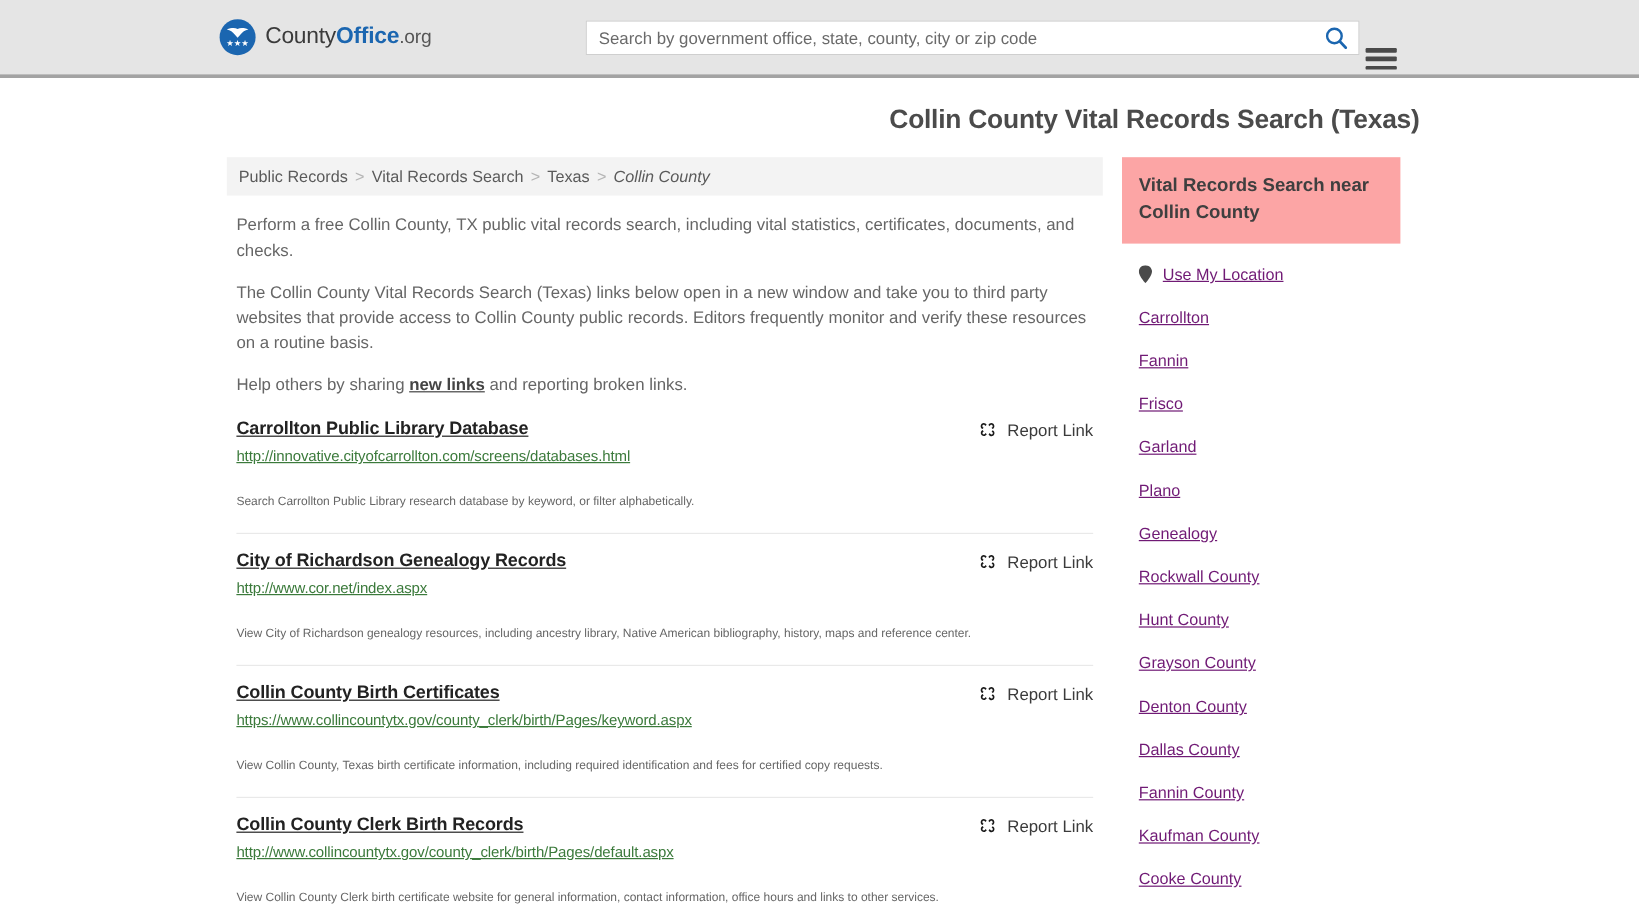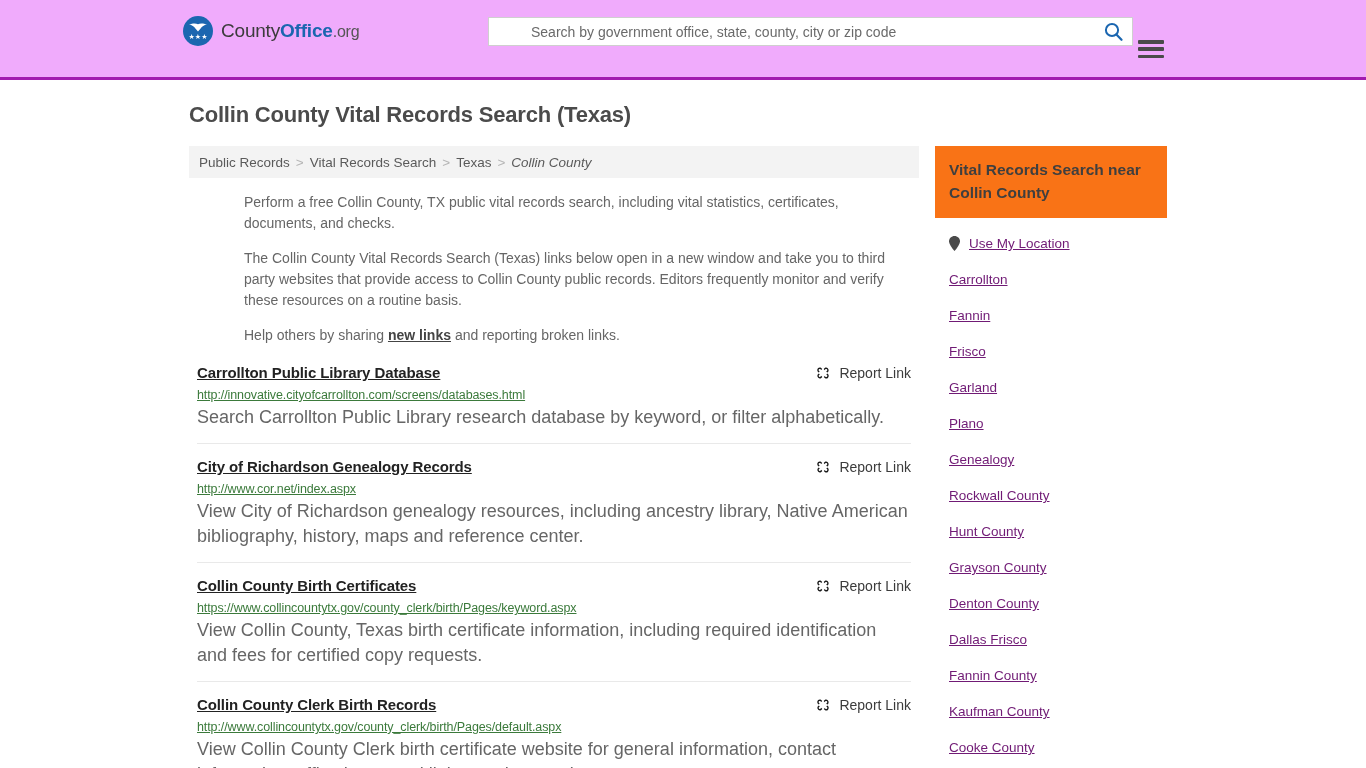--- a/index.html
+++ b/index.html
@@ -6,23 +6,23 @@
   html, body {
     width: 1366px; height: 768px;
     background: #ffffff;
     font-family: "Liberation Sans", sans-serif;
     overflow: hidden;
   }
 
   
   .site-header {
     position: relative;
-    height: 80px;
-    background: #f0abfc;
-    border-bottom: 3px solid #a21caf;
+    height: 65px;
+    background: #e5e5e5;
+    border-bottom: 3px solid #a3a3a3;
   }
   .header-inner {
     width: 1000px;
     margin: 0 auto;
     height: 62px;
     position: relative;
     display: flex;
     align-items: center;
   }
   .brand {
@@ -70,21 +70,20 @@
   .search-wrap {
     position: absolute;
     left: 305px;
     top: 17px;
     width: 645px;
     height: 29px;
     background: #ffffff;
     border: 1px solid #cfcfcf;
     display: flex;
     align-items: center;
-    padding-left: 32px;
   }
   .search-input {
     flex: 1 1 auto;
     border: 0;
     outline: 0;
     height: 27px;
     padding: 0 10px;
     font-family: "Liberation Sans", sans-serif;
     font-size: 14px;
     color: #3a3a3a;
@@ -124,20 +123,21 @@
     margin: 0 auto;
     padding-top: 22px;
     position: relative;
   }
   .page-title {
     font-size: 22px;
     font-weight: bold;
     color: #4b4b4b;
     letter-spacing: -0.2px;
     margin: 0 0 18px 6px;
+    text-align: right;
   }
   .columns { display: flex; align-items: flex-start; }
   .main-col { width: 730px; margin-left: 6px; }
   .side-col { width: 232px; margin-left: 16px; }
 
   
   .breadcrumb {
     background: #f3f3f3;
     height: 32px;
     display: flex;
@@ -155,21 +155,20 @@
   }
   .breadcrumb .current { color: #5a5a5a; font-style: italic; }
 
   
   .intro { padding: 14px 8px 0 8px; }
   .intro p {
     font-size: 14px;
     line-height: 21px;
     color: #666666;
     margin-bottom: 14px;
-    margin-left: 47px;
   }
   .intro a { color: #444; text-decoration: underline; font-weight: 600; }
 
   
   .results { margin-top: 4px; padding: 0 8px; }
   .result {
     border-top: 1px solid #e9e9e9;
     padding: 14px 0 13px 0;
     position: relative;
   }
@@ -198,29 +197,29 @@
   }
   .unlink-icon { width: 16px; height: 16px; display: block; }
   .result-url {
     display: block;
     font-size: 12.5px;
     color: #3b7a3b;
     margin-top: 7px;
     letter-spacing: -0.1px;
   }
   .result-desc {
-    font-size: 18px;
+    font-size: 10px;
     line-height: 25px;
     color: #666666;
-    margin-top: 3px;
+    margin-top: 19px;
   }
 
   
   .side-box-head {
-    background: #f97316;
+    background: #fca5a5;
     padding: 12px 14px 14px 14px;
   }
   .side-box-head h2 {
     font-size: 15.5px;
     font-weight: bold;
     color: #3f3f3f;
     line-height: 23px;
   }
   .side-links { padding: 0 14px; }
   .use-location {
@@ -384,21 +383,21 @@
         <a class="side-link" href="#">Carrollton</a>
         <a class="side-link" href="#">Fannin</a>
         <a class="side-link" href="#">Frisco</a>
         <a class="side-link" href="#">Garland</a>
         <a class="side-link" href="#">Plano</a>
         <a class="side-link" href="#">Genealogy</a>
         <a class="side-link" href="#">Rockwall County</a>
         <a class="side-link" href="#">Hunt County</a>
         <a class="side-link" href="#">Grayson County</a>
         <a class="side-link" href="#">Denton County</a>
-        <a class="side-link" href="#">Dallas Frisco</a>
+        <a class="side-link" href="#">Dallas County</a>
         <a class="side-link" href="#">Fannin County</a>
         <a class="side-link" href="#">Kaufman County</a>
         <a class="side-link" href="#">Cooke County</a>
       </div>
 
     </aside>
 
   </div>
 </div>
 

